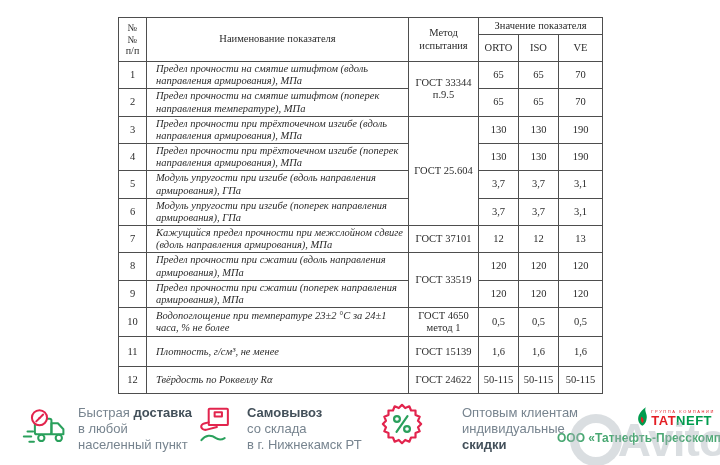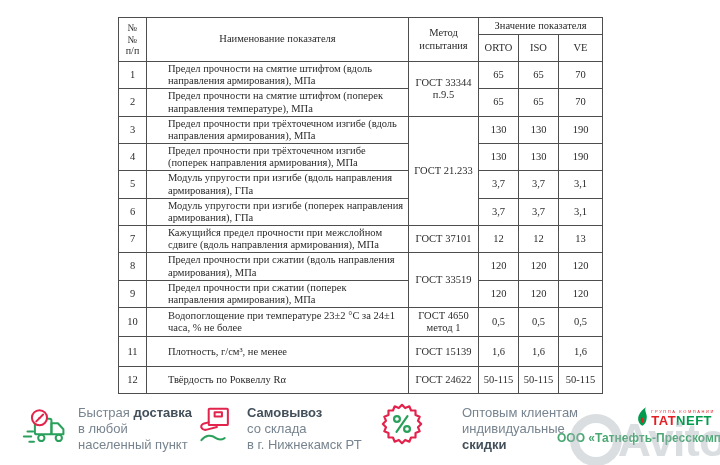--- a/index.html
+++ b/index.html
@@ -22,21 +22,21 @@
   }
   .hA{height:17px;}
   .hB{height:27px;}
   .r25{height:25px;}
   .r29{height:29px;}
   .r30{height:30px;}
   .r27{height:27px;}
   th.c-numh{white-space:pre-line;text-align:center;font-size:10px;}
   th{text-align:center;}
   td.c-num{text-align:center;}
-  td.c-name{text-align:left;padding-left:21px;padding-right:4px;}
+  td.c-name{text-align:left;padding-left:9px;padding-right:4px;font-style:italic;}
   td.c-method{text-align:center;font-size:10.5px;}
   td.c-val{text-align:center;}
   
   .f-item{
     position:absolute;display:flex;align-items:flex-start;
     font-family:"Liberation Sans", sans-serif;
     font-size:13px;line-height:16px;color:var(--footer_text,#77848f);
   }
   .f-item b{color:#43505a;font-weight:bold;}
   .f-text{margin-left:10px;padding-top:2px;}
@@ -105,21 +105,21 @@
   <tr class="r25">
     <td class="c-num">2</td>
     <td class="c-name">Предел прочности на смятие штифтом (поперек направления температуре), МПа</td>
     <td class="c-val">65</td>
     <td class="c-val">65</td>
     <td class="c-val">70</td>
   </tr>
   <tr class="r25">
     <td class="c-num">3</td>
     <td class="c-name">Предел прочности при трёхточечном изгибе (вдоль направления армирования), МПа</td>
-    <td class="c-method" rowspan="4">ГОСТ 21.233</td>
+    <td class="c-method" rowspan="4">ГОСТ 25.604</td>
     <td class="c-val">130</td>
     <td class="c-val">130</td>
     <td class="c-val">190</td>
   </tr>
   <tr class="r25">
     <td class="c-num">4</td>
     <td class="c-name">Предел прочности при трёхточечном изгибе (поперек направления армирования), МПа</td>
     <td class="c-val">130</td>
     <td class="c-val">130</td>
     <td class="c-val">190</td>

